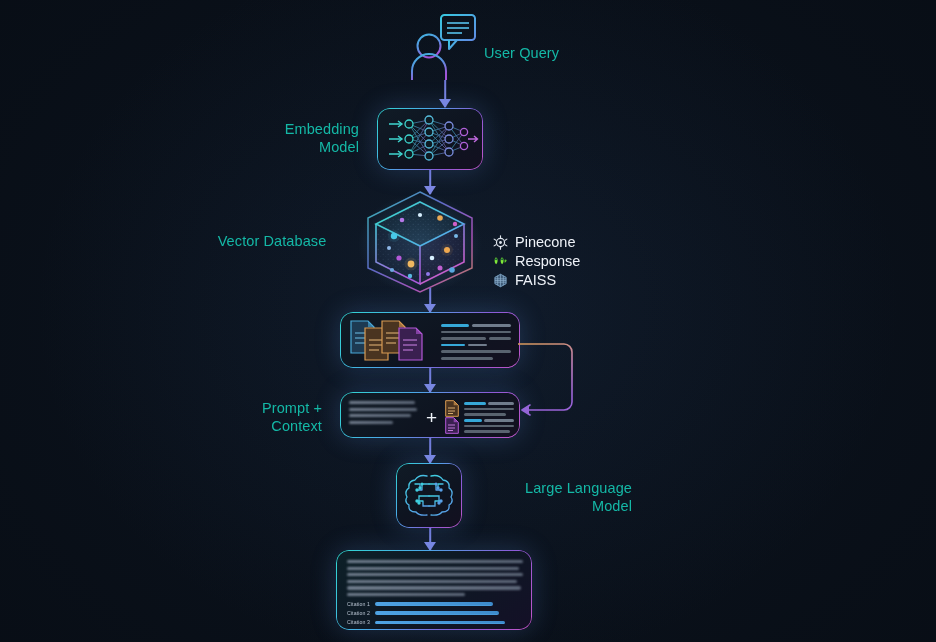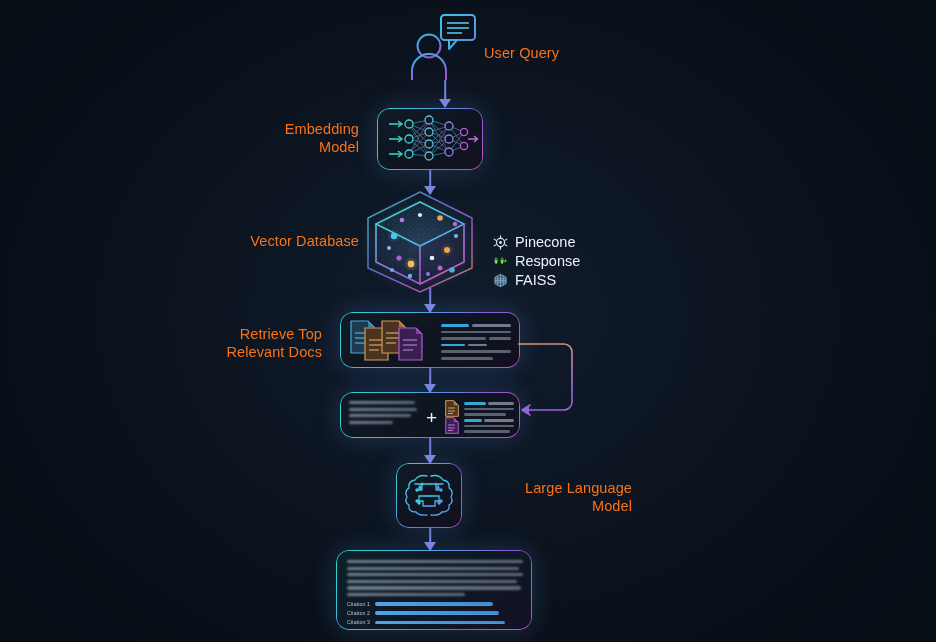--- a/index.html
+++ b/index.html
@@ -18,21 +18,21 @@
       radial-gradient(ellipse 900px 700px at 50% 50%, rgba(12,20,32,0.9), #070c13 92%);
     pointer-events:none;
   }
   .stage{ position:absolute; inset:0; }
 
   
   .lbl{
     position:absolute;
     font-size:14.5px;
     line-height:18px;
-    color:#f97316;
+    color:#14b8a6;
     text-align:right;
     white-space:pre-line;
     letter-spacing:.1px;
   }
 
   
   .arrow{ position:absolute; width:14px; }
   .arrow .shaft{
     position:absolute; left:50%; top:0; width:1.6px; height:100%;
     transform:translateX(-50%);
@@ -262,21 +262,21 @@
         <circle cx="76" cy="86" r="2.0" fill="#8f78e8"></circle>
         <circle cx="104" cy="48" r="2.0" fill="#78b8e8"></circle>
       </g>
       <g opacity="0.45">
         <circle cx="59" cy="76" r="6.5" fill="#f0b860" opacity="0.25"></circle>
         <circle cx="42" cy="48" r="6" fill="#48c8e8" opacity="0.22"></circle>
         <circle cx="95" cy="62" r="6" fill="#f0a850" opacity="0.22"></circle>
       </g>
     </svg>
   </div>
-  <div class="lbl" style="left:185px;top:232px;width:174px;">Vector Database</div>
+  <div class="lbl" style="left:185px;top:232px;width:174px;text-align:center;">Vector Database</div>
 
   <div class="vendors" style="left:493px;top:214px;">
     <div class="vendor">
       <svg class="vi" viewBox="0 0 16 16">
         <circle cx="8" cy="8" r="4.3" fill="none" stroke="#e2e8f0" stroke-width="1.3"></circle>
         <circle cx="8" cy="8" r="1.5" fill="#e2e8f0"></circle>
         <g stroke="#e2e8f0" stroke-width="1.2" stroke-linecap="round">
           <path d="M8 0.8 v2.2"></path>
             <path d="M8 13 v2.2"></path>
           <path d="M1.2 4.4 l1.9 1.1"></path>
@@ -361,22 +361,20 @@
           <div class="tline gy2" style="width:22px;"></div>
         </div>
       <div style="display:flex;gap:3px;margin-bottom:4px;">
           <div class="tline cy" style="width:24px;"></div>
           <div class="tline gy" style="width:19px;"></div>
         </div>
       <div class="tline gy2" style="width:70px;margin-bottom:4px;"></div>
       <div class="tline gy2" style="width:52px;"></div>
     </div>
   </div>
-  <div class="lbl" style="left:175px;top:325px;width:147px;">Retrieve Top
-Relevant Docs</div>
 
   <div class="arrow" style="left:423px;top:368px;height:24px;">
     <div class="shaft"></div>
       <div class="head"></div>
   </div>
 
   <svg width="120" height="90" style="position:absolute;left:512px;top:338px;">
     <defs>
       <linearGradient id="loopg" x1="0" y1="0" x2="0.3" y2="1">
         <stop offset="0%" stop-color="#d89a57"></stop>
@@ -424,20 +422,22 @@
     </svg>
     <div style="position:absolute;left:123px;top:26px;width:52px;">
       <div style="display:flex;gap:2px;margin-bottom:3px;">
           <div class="tline cy" style="width:18px;"></div>
           <div class="tline gy" style="width:30px;"></div>
         </div>
       <div class="tline gy2" style="width:50px;margin-bottom:3px;"></div>
       <div class="tline gy2" style="width:46px;"></div>
     </div>
   </div>
+  <div class="lbl" style="left:185px;top:399px;width:137px;">Prompt +
+Context</div>
 
   <div class="arrow" style="left:423px;top:438px;height:25px;">
     <div class="shaft"></div>
       <div class="head"></div>
   </div>
 
   <div class="card-glow" style="left:396px;top:463px;width:66px;height:65px;"></div>
   <div class="card" style="left:396px;top:463px;width:66px;height:65px;">
     <svg width="52" height="52" viewBox="0 0 52 52" style="position:absolute;left:6px;top:6px;">
       <defs>

